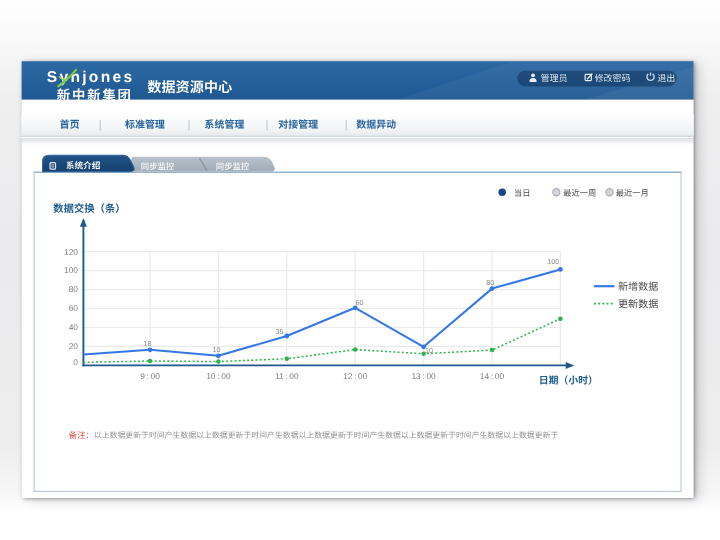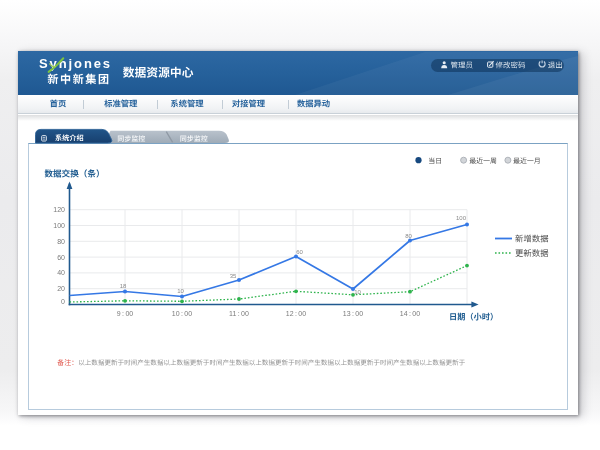--- a/index.html
+++ b/index.html
@@ -1,17 +1,17 @@
 <!DOCTYPE html>
 <html><head><meta charset="utf-8"><style>
 *{margin:0;padding:0;box-sizing:border-box}
 html,body{width:600px;height:450px;overflow:hidden;font-family:"Liberation Sans",sans-serif}
 body{background:linear-gradient(180deg,#ffffff 0px,#f8f8f9 35px,#efeff0 80px,#ebebed 200px,#ededee 370px,#f7f7f8 412px,#ffffff 426px,#ffffff 450px);position:relative}
 .win{position:absolute;left:18px;top:51px;width:560px;height:364px;background:#fff;box-shadow:1px 1px 3.5px rgba(45,45,52,.55),5px 2px 9px rgba(70,70,80,.22)}
-.hdr{position:absolute;left:0;top:0;width:560px;height:44px;background:linear-gradient(180deg,#2d68a3 0%,#25609a 55%,#1f5892 100%)}
+.hdr{position:absolute;left:0;top:0;width:560px;height:32px;background:linear-gradient(180deg,#2d68a3 0%,#25609a 55%,#1f5892 100%)}
 .logo{position:absolute;left:21px;top:5.4px;color:#fff;font-weight:bold;font-size:13px;letter-spacing:1.9px}
 .pill{position:absolute;left:413px;top:7.5px;width:133px;height:13px;background:rgba(8,42,78,.48);border-radius:7px}
 .nav{position:absolute;left:0;top:44px;width:560px;height:18.5px;background:linear-gradient(180deg,#ffffff,#f0f2f4 78%,#e7eaed);border-bottom:1px solid #c9d1d8}
 .nsep{position:absolute;top:48.5px;width:1px;height:9px;background:#c2ccd5}
 .shad{position:absolute;left:0;top:63.5px;width:560px;height:6px;background:linear-gradient(180deg,rgba(120,125,130,.25),rgba(120,125,130,0))}
 .panel{position:absolute;left:10px;top:92px;width:540px;height:267px;background:#fff;border:1px solid #b7cbdd;border-top:1.6px solid #7ba2c3}
 svg.ov{position:absolute;left:0;top:0;width:600px;height:450px}
 </style></head>
 <body>
 <div class="win">

